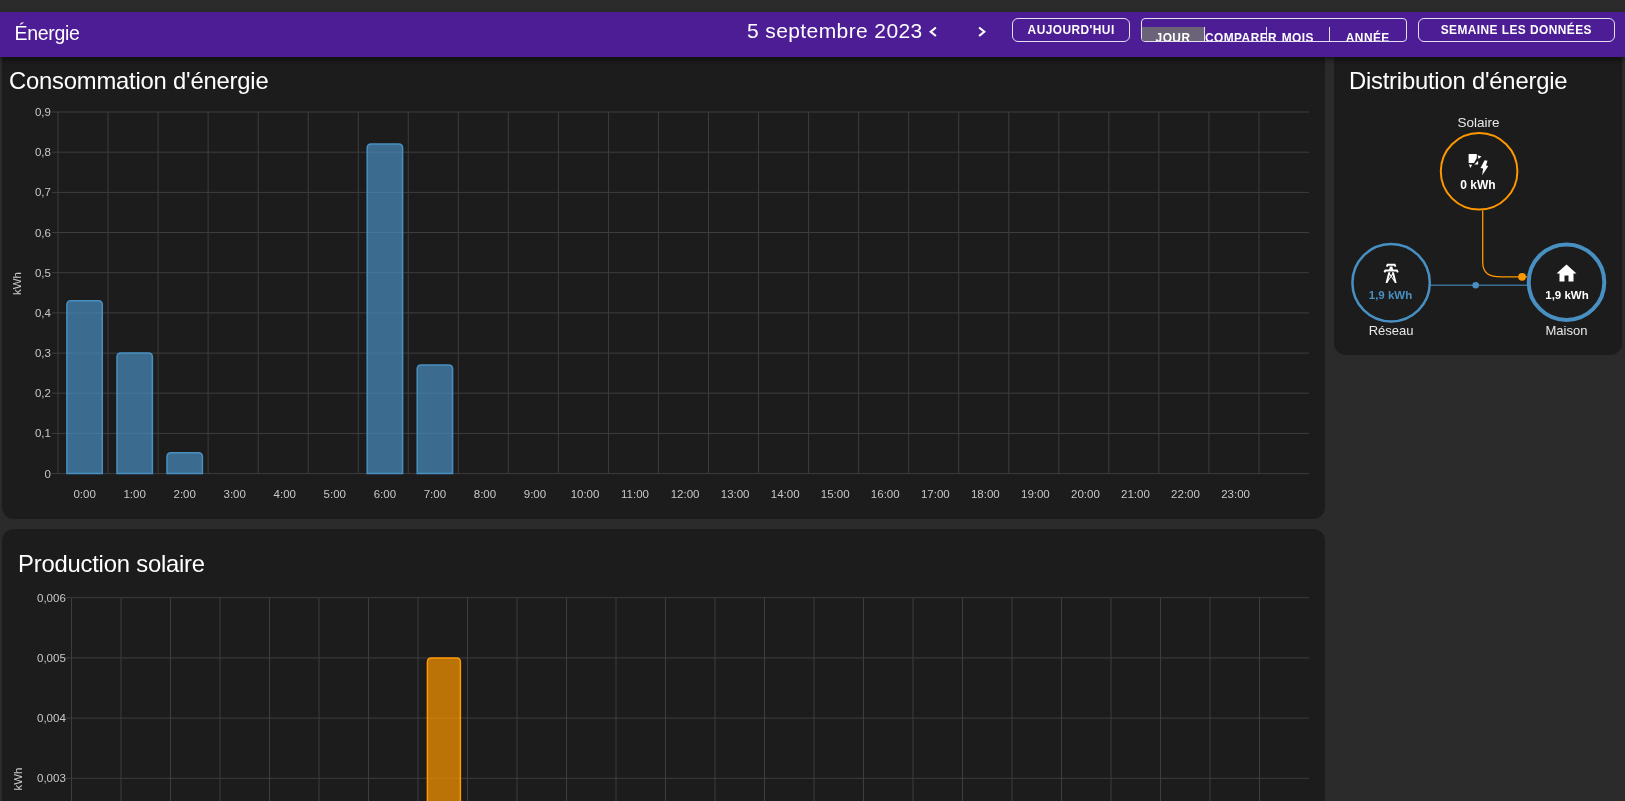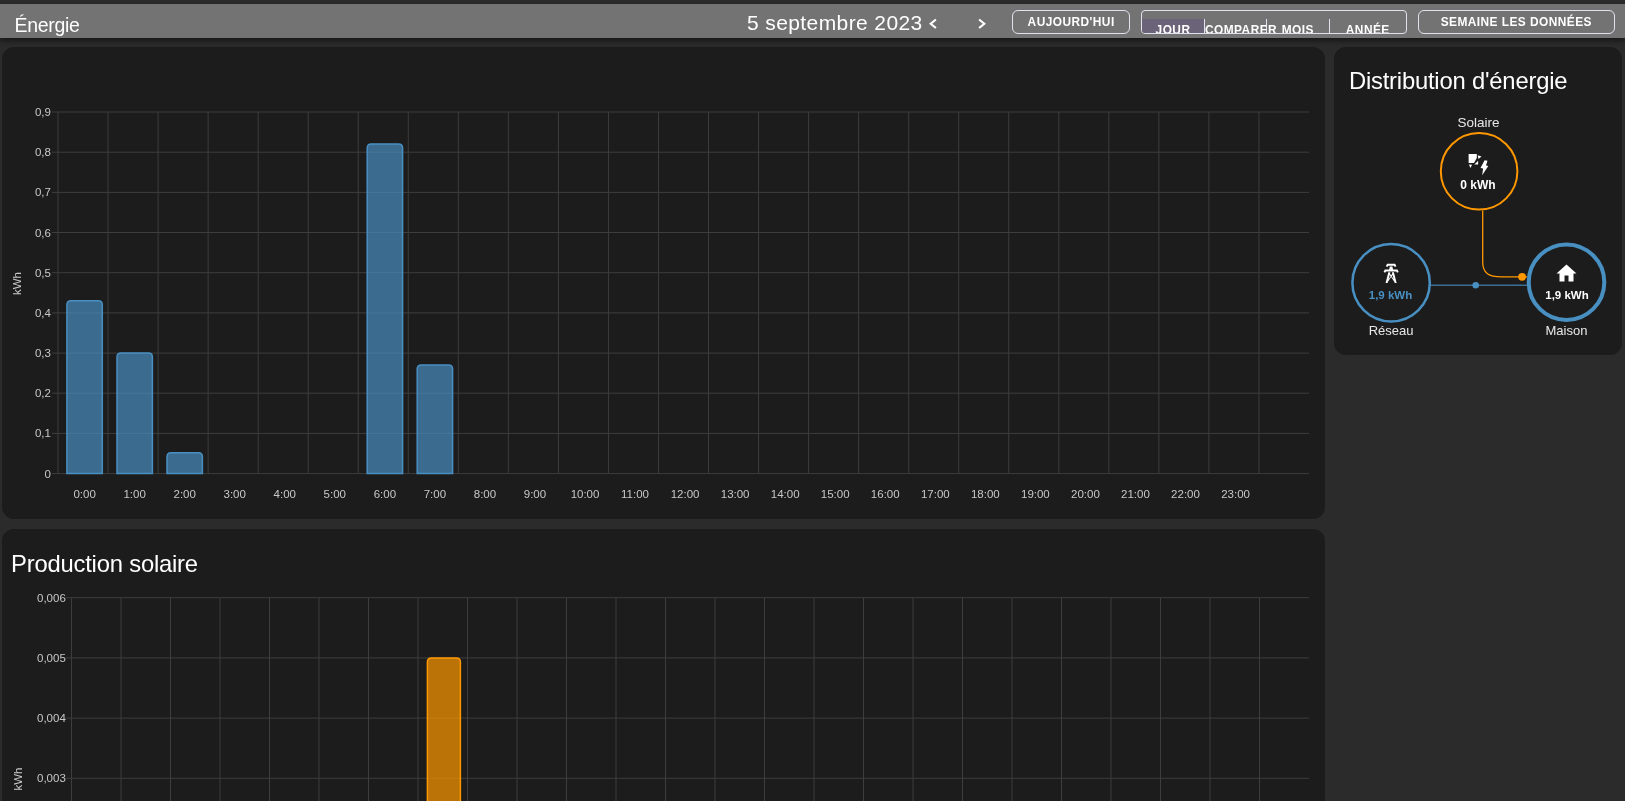--- a/index.html
+++ b/index.html
@@ -1,17 +1,17 @@
 <!DOCTYPE html>
 <html><head><meta charset="utf-8">
 <style>
 * { margin:0; padding:0; box-sizing:border-box; }
 html,body { width:1625px; height:801px; overflow:hidden; background:#2b2b2b;
   font-family:"Liberation Sans", sans-serif; -webkit-font-smoothing:antialiased; }
-.hdr { position:absolute; left:0; top:4px; width:1625px; height:34px; background:#737373;
+.hdr { position:absolute; left:0; top:12px; width:1625px; height:45px; background:#4c1d95;
   box-shadow:0 3px 5px rgba(0,0,0,0.45); z-index:5; }
 .hdr-title { position:absolute; left:14.5px; top:10px; font-size:19.5px; letter-spacing:-0.3px; color:#fff; }
 .date { position:absolute; left:747px; top:7px; font-size:21px; letter-spacing:0.4px; color:#fff; }
 .chev { position:absolute; top:10px; }
 .btn { position:absolute; top:5.5px; height:24.5px; border:1px solid #e4e1ee; border-radius:6px;
   color:#fff; font-size:11.9px; font-weight:bold; letter-spacing:0.45px; text-align:center;
   line-height:22.5px; }
 .tgl { position:absolute; left:1141px; top:5.5px; height:24.5px; border:1px solid #e4e1ee;
   border-radius:4px; display:flex; overflow:hidden; }
 .seg { height:100%; border-right:1px solid #e4e1ee; color:#fff; font-size:11.9px; font-weight:bold;
@@ -36,20 +36,21 @@
   <div class="tgl">
     <div class="seg sel" style="width:63px">JOUR</div>
     <div class="seg" style="width:61.5px">COMPARER</div>
     <div class="seg" style="width:63.5px">MOIS</div>
     <div class="seg last" style="width:75.5px">ANNÉE</div>
   </div>
   <div class="btn" style="left:1418px;width:196.6px">SEMAINE LES DONNÉES</div>
 </div>
 
 <div class="card" style="left:2px;top:47px;width:1323px;height:472px">
+  <div class="ctitle">Consommation d'énergie</div>
   <svg width="1323" height="472" viewBox="0 0 1323 472" style="position:absolute;left:0;top:0">
 <line x1="50.0" y1="65.0" x2="1307.0" y2="65.0" stroke="#3d3d3d" stroke-width="1"></line>
 <text x="48.9" y="69.0" text-anchor="end" font-size="11.5" fill="#c8c8c8">0,9</text>
 <line x1="50.0" y1="105.2" x2="1307.0" y2="105.2" stroke="#3d3d3d" stroke-width="1"></line>
 <text x="48.9" y="109.2" text-anchor="end" font-size="11.5" fill="#c8c8c8">0,8</text>
 <line x1="50.0" y1="145.4" x2="1307.0" y2="145.4" stroke="#3d3d3d" stroke-width="1"></line>
 <text x="48.9" y="149.4" text-anchor="end" font-size="11.5" fill="#c8c8c8">0,7</text>
 <line x1="50.0" y1="185.5" x2="1307.0" y2="185.5" stroke="#3d3d3d" stroke-width="1"></line>
 <text x="48.9" y="189.5" text-anchor="end" font-size="11.5" fill="#c8c8c8">0,6</text>
 <line x1="50.0" y1="225.7" x2="1307.0" y2="225.7" stroke="#3d3d3d" stroke-width="1"></line>
@@ -146,21 +147,21 @@
       </g>
 <text x="144.5" y="80.2" text-anchor="middle" font-size="13.5" fill="#e8e8e8">Solaire</text>
 <text x="144" y="141.9" text-anchor="middle" font-size="12" font-weight="bold" fill="#fff">0 kWh</text>
 <text x="56.5" y="251.9" text-anchor="middle" font-size="11.5" font-weight="bold" fill="#488fc2">1,9 kWh</text>
 <text x="233" y="251.9" text-anchor="middle" font-size="11.5" font-weight="bold" fill="#fff">1,9 kWh</text>
 <text x="57.1" y="287.6" text-anchor="middle" font-size="13" fill="#e8e8e8">Réseau</text>
 <text x="232.5" y="287.6" text-anchor="middle" font-size="13" fill="#e8e8e8">Maison</text>
 </svg>
 </div>
 <div class="card" style="left:2px;top:529px;width:1323px;height:430px">
-  <div class="ctitle" style="left:9px;top:21.2px">Production solaire</div>
+  <div class="ctitle" style="left:16px;top:21.2px">Production solaire</div>
   <svg width="1323" height="430" viewBox="0 0 1323 430" style="position:absolute;left:0;top:0">
 <line x1="63.5" y1="68.7" x2="1307.0" y2="68.7" stroke="#3d3d3d" stroke-width="1"></line>
 <text x="63.8" y="72.7" text-anchor="end" font-size="11.5" fill="#c8c8c8">0,006</text>
 <line x1="63.5" y1="128.9" x2="1307.0" y2="128.9" stroke="#3d3d3d" stroke-width="1"></line>
 <text x="63.8" y="132.9" text-anchor="end" font-size="11.5" fill="#c8c8c8">0,005</text>
 <line x1="63.5" y1="189.1" x2="1307.0" y2="189.1" stroke="#3d3d3d" stroke-width="1"></line>
 <text x="63.8" y="193.1" text-anchor="end" font-size="11.5" fill="#c8c8c8">0,004</text>
 <line x1="63.5" y1="249.3" x2="1307.0" y2="249.3" stroke="#3d3d3d" stroke-width="1"></line>
 <text x="63.8" y="253.3" text-anchor="end" font-size="11.5" fill="#c8c8c8">0,003</text>
 <line x1="63.5" y1="309.5" x2="1307.0" y2="309.5" stroke="#3d3d3d" stroke-width="1"></line>

